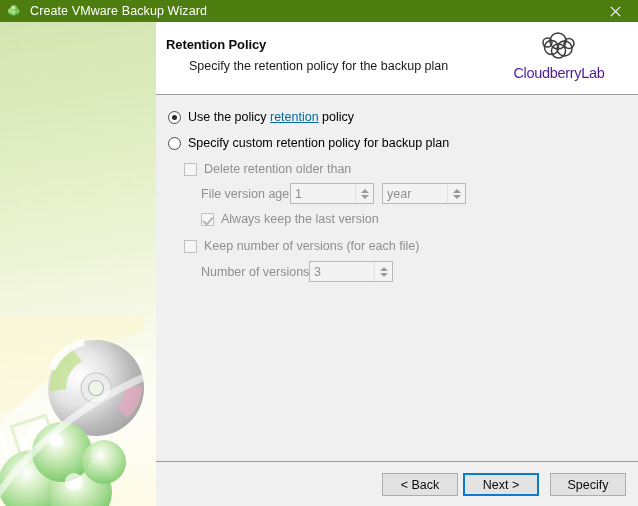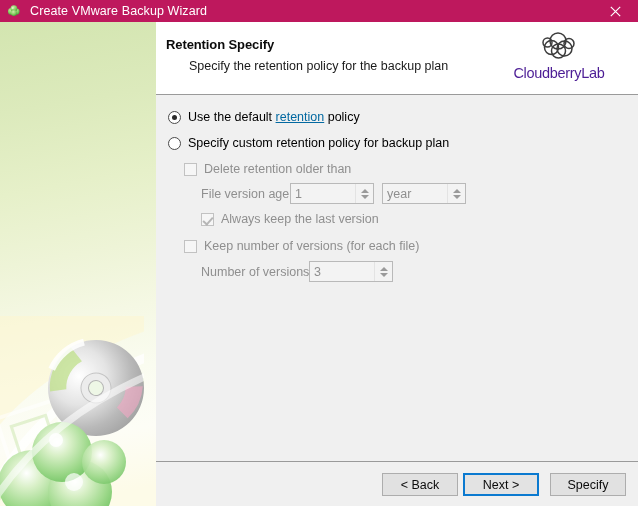--- a/index.html
+++ b/index.html
@@ -22,21 +22,21 @@
     height: 506px;
     background: #f0f0f0;
     overflow: hidden;
   }
 
   
   .titlebar {
     position: absolute;
     left: 0; top: 0;
     width: 638px; height: 22px;
-    background: #be185d;
+    background: #4d7c0f;
     display: flex;
     align-items: center;
   }
   .titlebar-icon {
     width: 16px; height: 16px;
     margin-left: 6px;
     position: relative;
     flex: 0 0 auto;
   }
   .titlebar-title {
@@ -334,21 +334,21 @@
           <circle cx="104" cy="146" r="22" fill="url(#berryg)" opacity="0.9"></circle>
           <circle cx="56" cy="124" r="7" fill="#ffffff" opacity="0.85"></circle>
           <circle cx="74" cy="166" r="9" fill="#ffffff" opacity="0.7"></circle>
           <path d="M-10 190 C 30 128 84 86 156 56" stroke="url(#swoosh)" stroke-width="7" fill="none" opacity="0.9"></path>
         </g>
       </svg>
     </div>
   </div>
 
   <div class="header">
-    <div class="header-title">Retention Specify</div>
+    <div class="header-title">Retention Policy</div>
     <div class="header-sub">Specify the retention policy for the backup plan</div>
     <div class="brand">
       <div class="brand-mark">
         <svg width="46" height="34" viewBox="0 0 46 34">
           <g fill="none" stroke="#3c3c3c" stroke-width="1.5">
             <circle cx="15.5" cy="17.5" r="7"></circle>
             <circle cx="28.5" cy="18.5" r="7.5"></circle>
             <circle cx="22" cy="11" r="8"></circle>
             <circle cx="22.5" cy="21" r="7"></circle>
             <circle cx="33" cy="13.5" r="5"></circle>
@@ -357,21 +357,21 @@
         </svg>
       </div>
       <div class="brand-name">CloudberryLab</div>
     </div>
   </div>
 
   <div class="content">
 
     <div class="opt-row" style="left:12px; top:15px;">
       <span class="radio checked"></span>
-      <span class="opt-label"><span>Use the default </span><a class="link" href="#">retention</a><span> policy</span></span>
+      <span class="opt-label"><span>Use the policy </span><a class="link" href="#">retention</a><span> policy</span></span>
     </div>
 
     <div class="opt-row" style="left:12px; top:41px;">
       <span class="radio"></span>
       <span class="opt-label">Specify custom retention policy for backup plan</span>
     </div>
 
     <div class="opt-row" style="left:28px; top:67px;">
       <span class="cbox"></span>
       <span class="opt-label dim">Delete retention older than</span>

